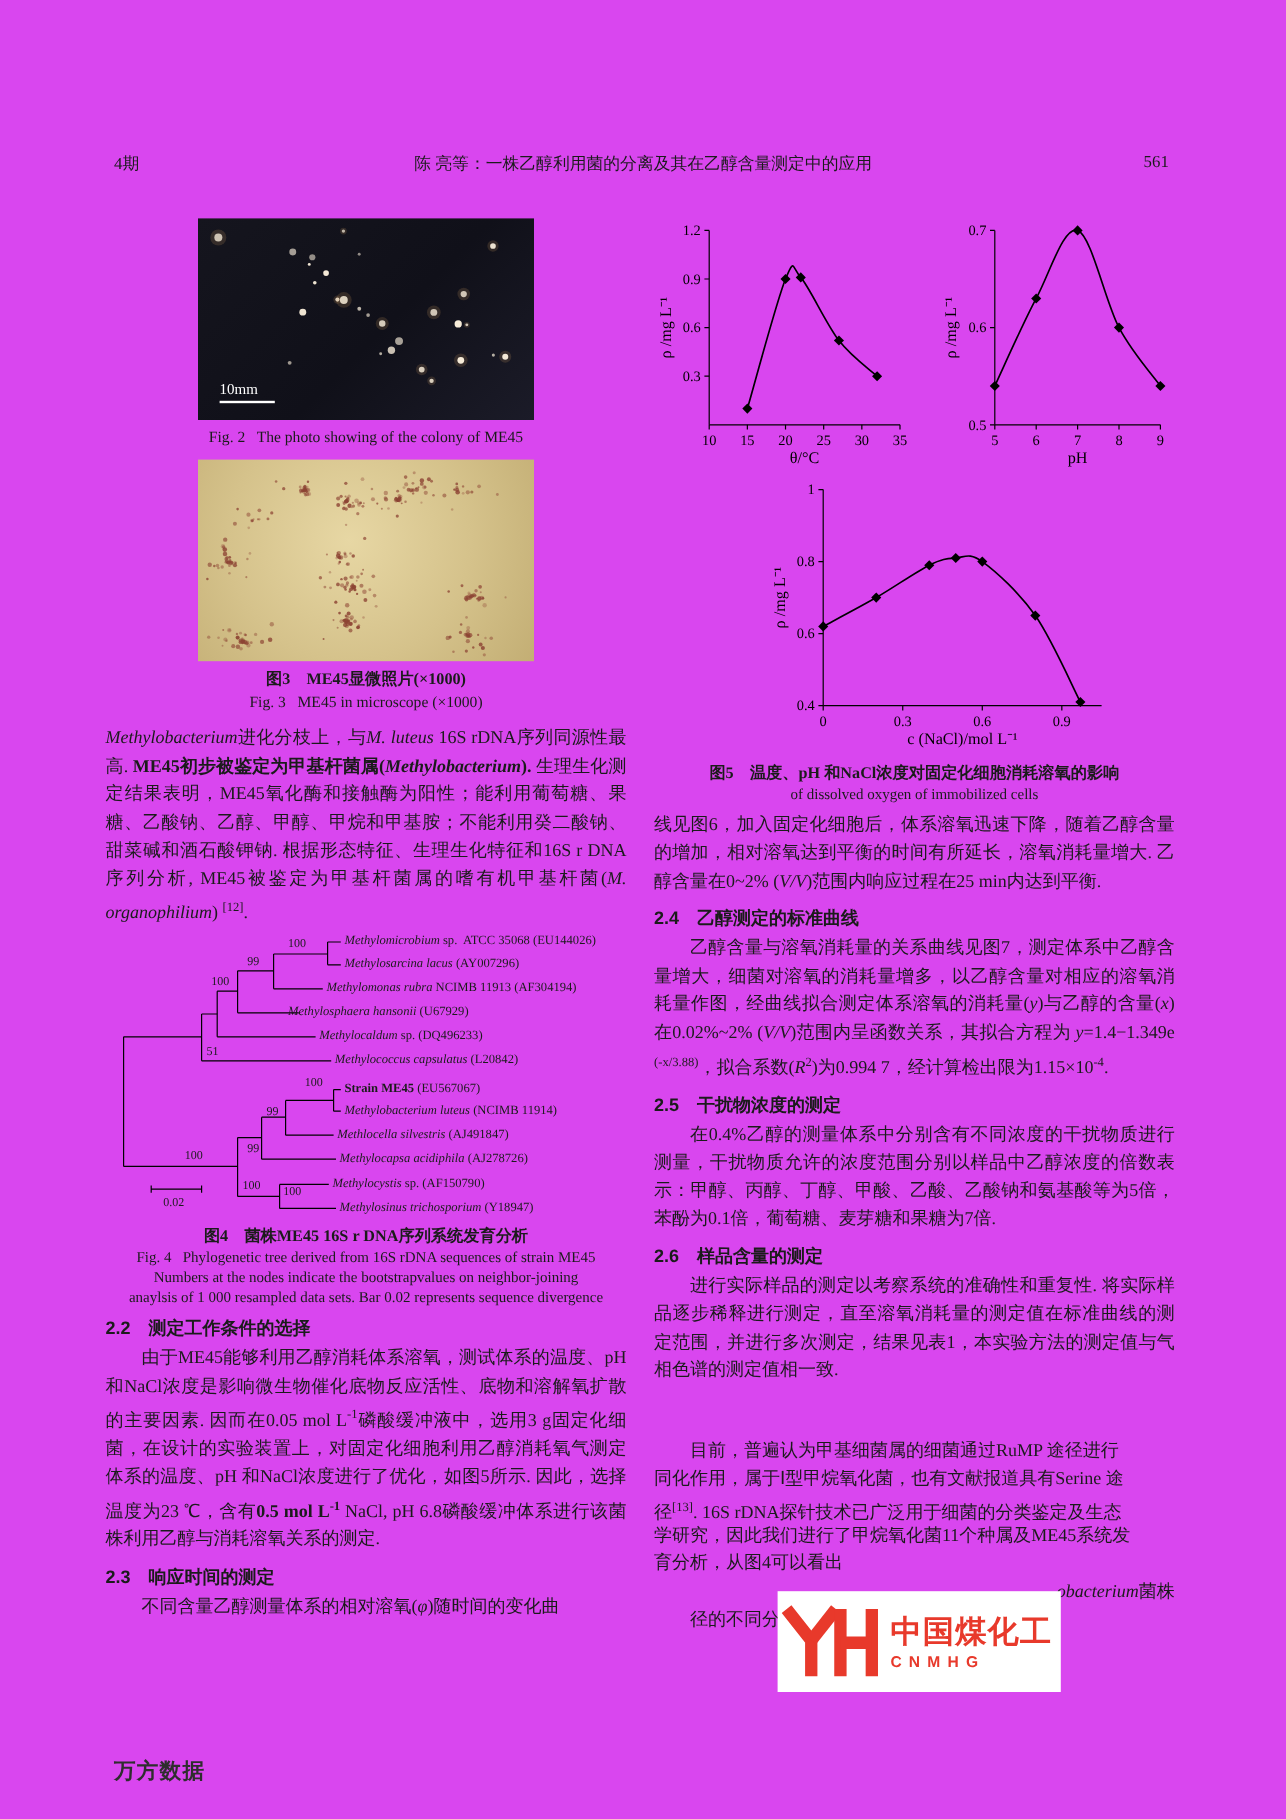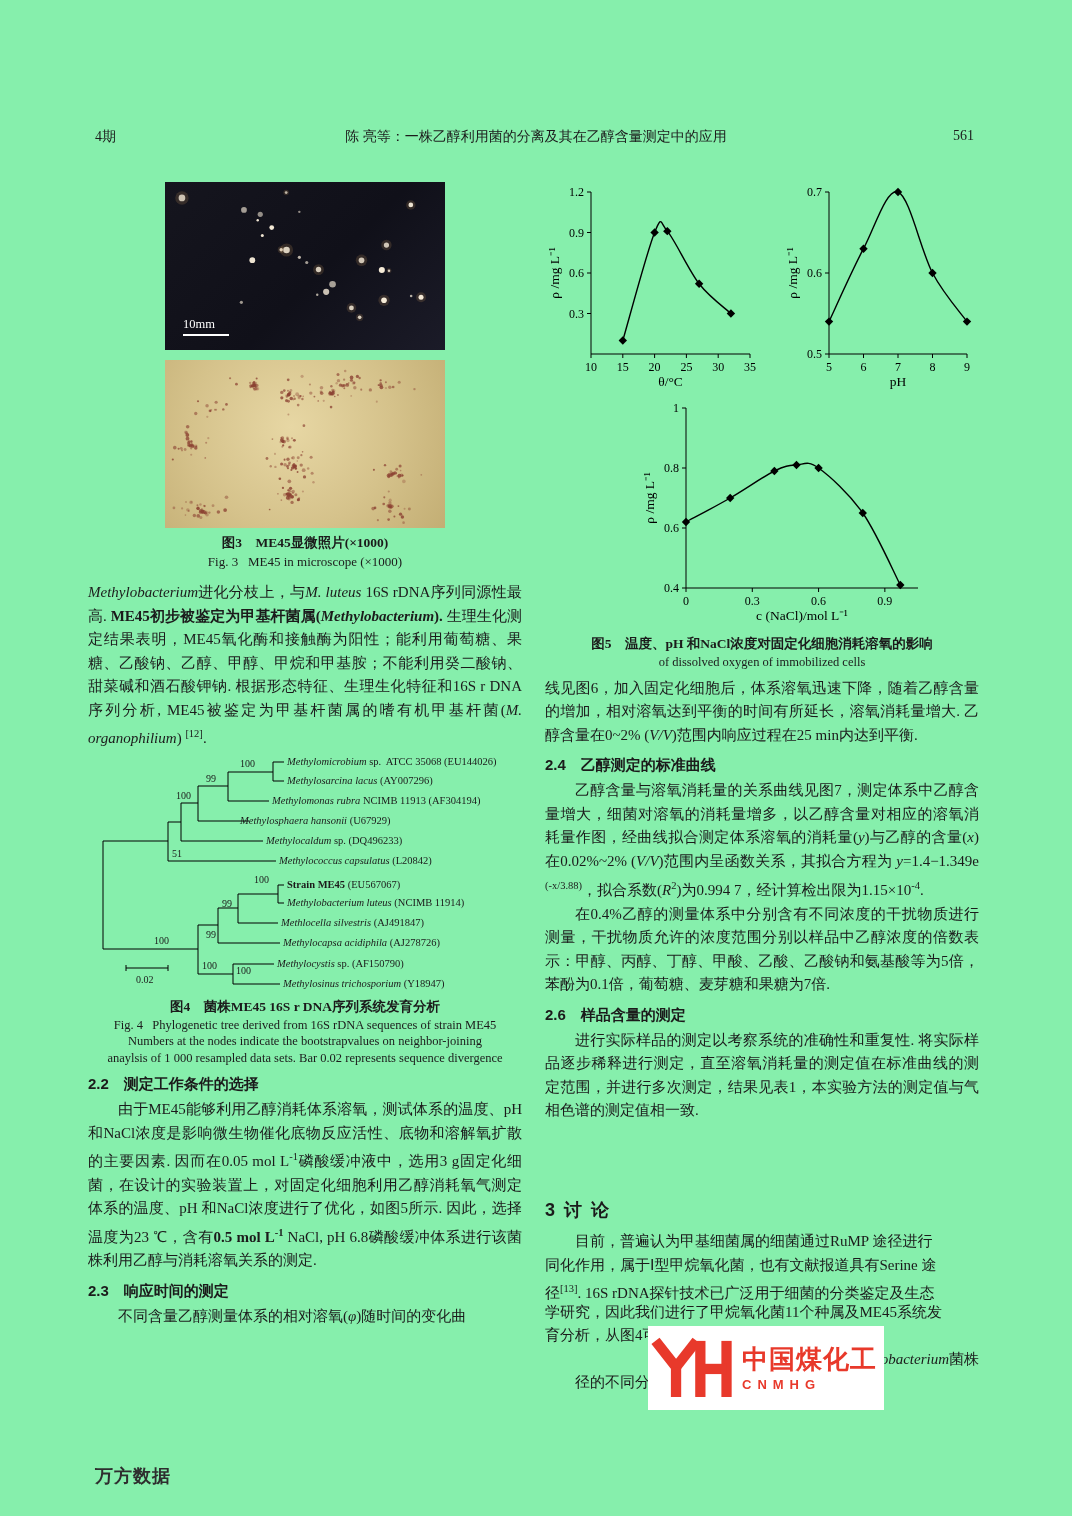--- a/index.html
+++ b/index.html
@@ -1,17 +1,17 @@
 <!DOCTYPE html>
 <html><head>
 <meta charset="utf-8">
 <style>
   *{margin:0;padding:0;box-sizing:border-box}
   html,body{background:#9a9a9a;font-family:"Liberation Serif",serif}
-  .page{position:relative;width:1072px;height:1516px;margin:0 auto;background:#86efac;color:#1b1b1b;overflow:hidden}
+  .page{position:relative;width:1072px;height:1516px;margin:0 auto;background:#d946ef;color:#1b1b1b;overflow:hidden}
   
   .hdr{position:absolute;top:128px;left:88px;width:896px;height:22px;font-size:14px}
   .hdr-issue{position:absolute;left:7px;top:0}
   .hdr-title{position:absolute;left:0;right:0;top:0;text-align:center}
   .hdr-page{position:absolute;right:10px;top:0}
   
   .col{position:absolute;width:434px;top:182px}
   .col.left{left:88px}
   .col.right{left:545px}
   
@@ -108,20 +108,21 @@
             <circle cx="219.01263939216733" cy="118.2806159555912" r="5.638044920004905" fill="#e8b06a" opacity="0.16"></circle>
             <circle cx="219.01263939216733" cy="118.2806159555912" r="2.8190224600024525" fill="#f7ecd9" opacity="0.9956093038897962"></circle>
             <circle cx="167.5461116610095" cy="102.26625755429268" r="3.3018549645785242" fill="#f7ecd9" opacity="0.6533980079460889"></circle>
             <circle cx="161.16994139086455" cy="109.84725072979927" r="3.0786226639058443" fill="#f7ecd9" opacity="0.7997031908133068"></circle>
             <circle cx="134.3816449129954" cy="75.28265523910522" r="1.5964529543649406" fill="#f7ecd9" opacity="0.7475338541553356"></circle>
             <circle cx="134.3330275528133" cy="29.86763247847557" r="1.2070642763283104" fill="#f7ecd9" opacity="0.5608474452281371"></circle>
           </svg>
         <div class="sb-line"></div>
         <span class="sb-label">10mm</span>
       </div>
+      <div class="cap-en">Fig. 2   The photo showing of the colony of ME45</div>
     </div>
 
     <div class="figwrap">
       <div class="photo tan">
         <svg id="photo3-svg" width="280" height="168">
             <circle cx="89.22722257589015" cy="25.422525712234698" r="1.5656041723443197" fill="#8d4434" opacity="0.652071672596503"></circle>
             <circle cx="88.38808665436083" cy="25.245390500247026" r="1.820878671295941" fill="#8d4434" opacity="0.4795425037620589"></circle>
             <circle cx="71.4324827637918" cy="24.223931563237837" r="1.3845046078786254" fill="#8d4434" opacity="0.7389286671648734"></circle>
             <circle cx="91.83009469185203" cy="25.411497257124427" r="1.7809116935590283" fill="#8d4434" opacity="0.5132559232530184"></circle>
             <circle cx="88.13738213245999" cy="25.79125598521965" r="1.239911665255204" fill="#8d4434" opacity="0.3298229960491881"></circle>
@@ -651,27 +652,27 @@
         </svg></div>
 
     <div class="cap-zh" style="margin-top:6px">图5　温度、pH 和NaCl浓度对固定化细胞消耗溶氧的影响</div>
     <div class="cap-en-sm" style="margin-bottom:6px">of dissolved oxygen of immobilized cells</div>
 
     <p class="body"><span>线见图6，加入固定化细胞后，体系溶氧迅速下降，随着乙醇含量的增加，相对溶氧达到平衡的时间有所延长，溶氧消耗量增大. 乙醇含量在0~2% (</span><span style="font-style: italic;">V/V</span><span>)范围内响应过程在25 min内达到平衡.</span></p>
 
     <div class="sect-h">2.4　乙醇测定的标准曲线</div>
     <p class="body ind"><span>乙醇含量与溶氧消耗量的关系曲线见图7，测定体系中乙醇含量增大，细菌对溶氧的消耗量增多，以乙醇含量对相应的溶氧消耗量作图，经曲线拟合测定体系溶氧的消耗量(</span><span style="font-style: italic;">y</span><span>)与乙醇的含量(</span><span style="font-style: italic;">x</span><span>)在0.02%~2% (</span><span style="font-style: italic;">V/V</span><span>)范围内呈函数关系，其拟合方程为 </span><span style="font-style: italic;">y</span><span>=1.4−1.349e</span><span style="font-size: 0.7em; vertical-align: super;"> (-x/3.88)</span><span>，拟合系数(</span><span style="font-style: italic;">R</span><span style="font-size: 0.7em; vertical-align: super;">2</span><span>)为0.994 7，经计算检出限为1.15×10</span><span style="font-size: 0.7em; vertical-align: super;">-4</span><span>.</span></p>
 
+    <div class="sect-h">2.5　干扰物浓度的测定</div>
     <p class="body ind"><span>在0.4%乙醇的测量体系中分别含有不同浓度的干扰物质进行测量，干扰物质允许的浓度范围分别以样品中乙醇浓度的倍数表示：甲醇、丙醇、丁醇、甲酸、乙酸、乙酸钠和氨基酸等为5倍，苯酚为0.1倍，葡萄糖、麦芽糖和果糖为7倍.</span></p>
 
     <div class="sect-h">2.6　样品含量的测定</div>
     <p class="body ind"><span>进行实际样品的测定以考察系统的准确性和重复性. 将实际样品逐步稀释进行测定，直至溶氧消耗量的测定值在标准曲线的测定范围，并进行多次测定，结果见表1，本实验方法的测定值与气相色谱的测定值相一致.</span></p>
 
     <div class="s3block">
-      <div class="big-h">3 讨 论</div>
       <div class="s3line ind"><span>目前，普遍认为甲基细菌属的细菌通过RuMP 途径进行</span></div>
       <div class="s3line"><span>同化作用，属于Ⅰ型甲烷氧化菌，也有文献报道具有Serine 途</span></div>
       <div class="s3line"><span>径</span><span style="font-size: 0.7em; vertical-align: super;">[13]</span><span>. 16S rDNA探针技术已广泛用于细菌的分类鉴定及生态</span></div>
       <div class="s3line"><span>学研究，因此我们进行了甲烷氧化菌11个种属及ME45系统发</span></div>
       <div class="s3line"><span>育分析，从图4可以看出</span></div>
       <div class="s3line">
         <span><span>径的不同分为两</span></span>
         <span class="s3frag-right"><span style="font-style: italic;">obacterium</span><span>菌株</span></span>
       </div>
     </div>

